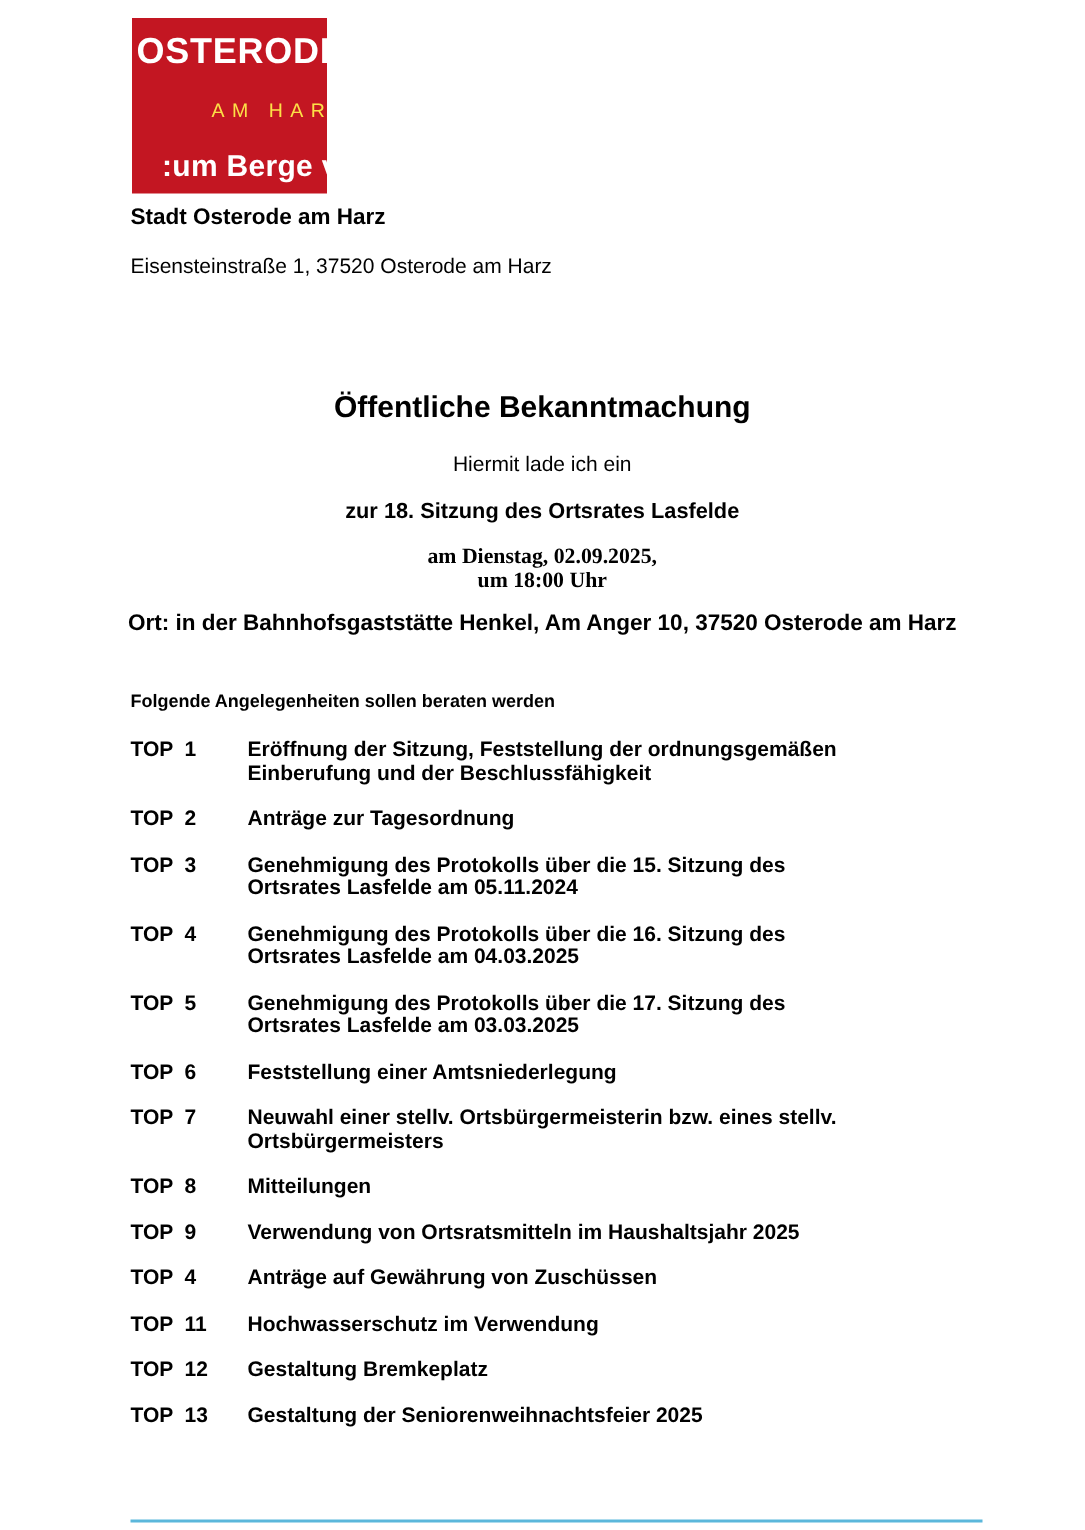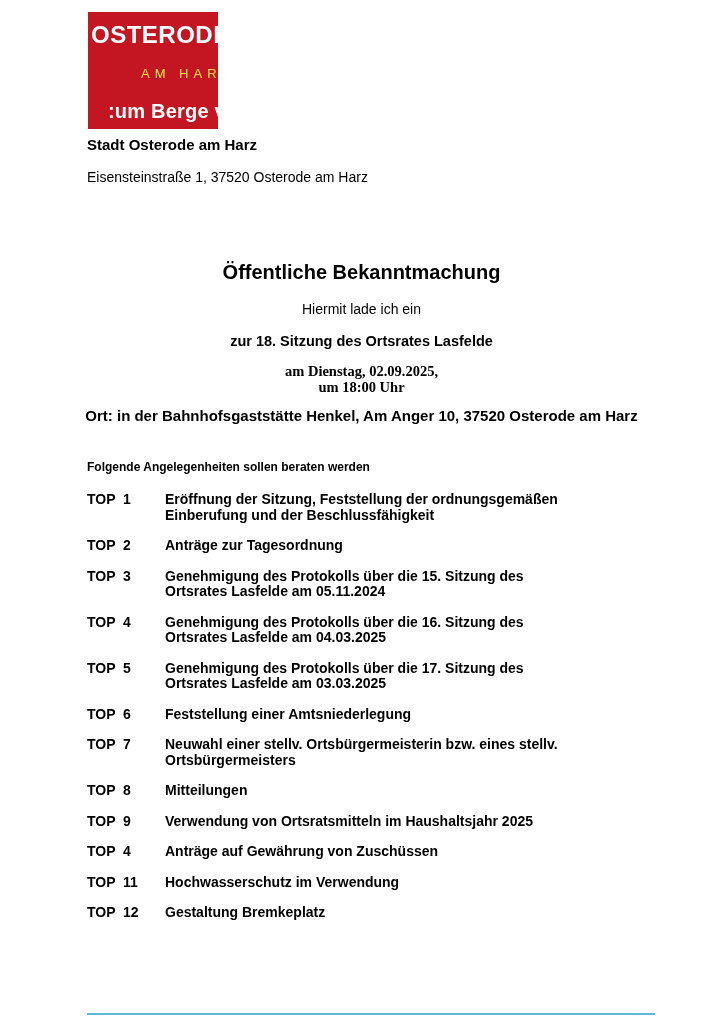--- a/index.html
+++ b/index.html
@@ -158,18 +158,22 @@
   <div class="agenda-row">
     <span class="agenda-label">TOP  11</span>
     <span class="agenda-text">Hochwasserschutz im Verwendung</span>
   </div>
 
   <div class="agenda-row">
     <span class="agenda-label">TOP  12</span>
     <span class="agenda-text">Gestaltung Bremkeplatz</span>
   </div>
 
+  <div class="agenda-row">
+    <span class="agenda-label">TOP  13</span>
+    <span class="agenda-text">Gestaltung der Seniorenweihnachtsfeier 2025</span>
+  </div>
 </div>
   </div>
 
   <div class="footer-rule" style="background: rgb(91, 183, 219);"></div>
 
 </div>
 
 </body></html>

